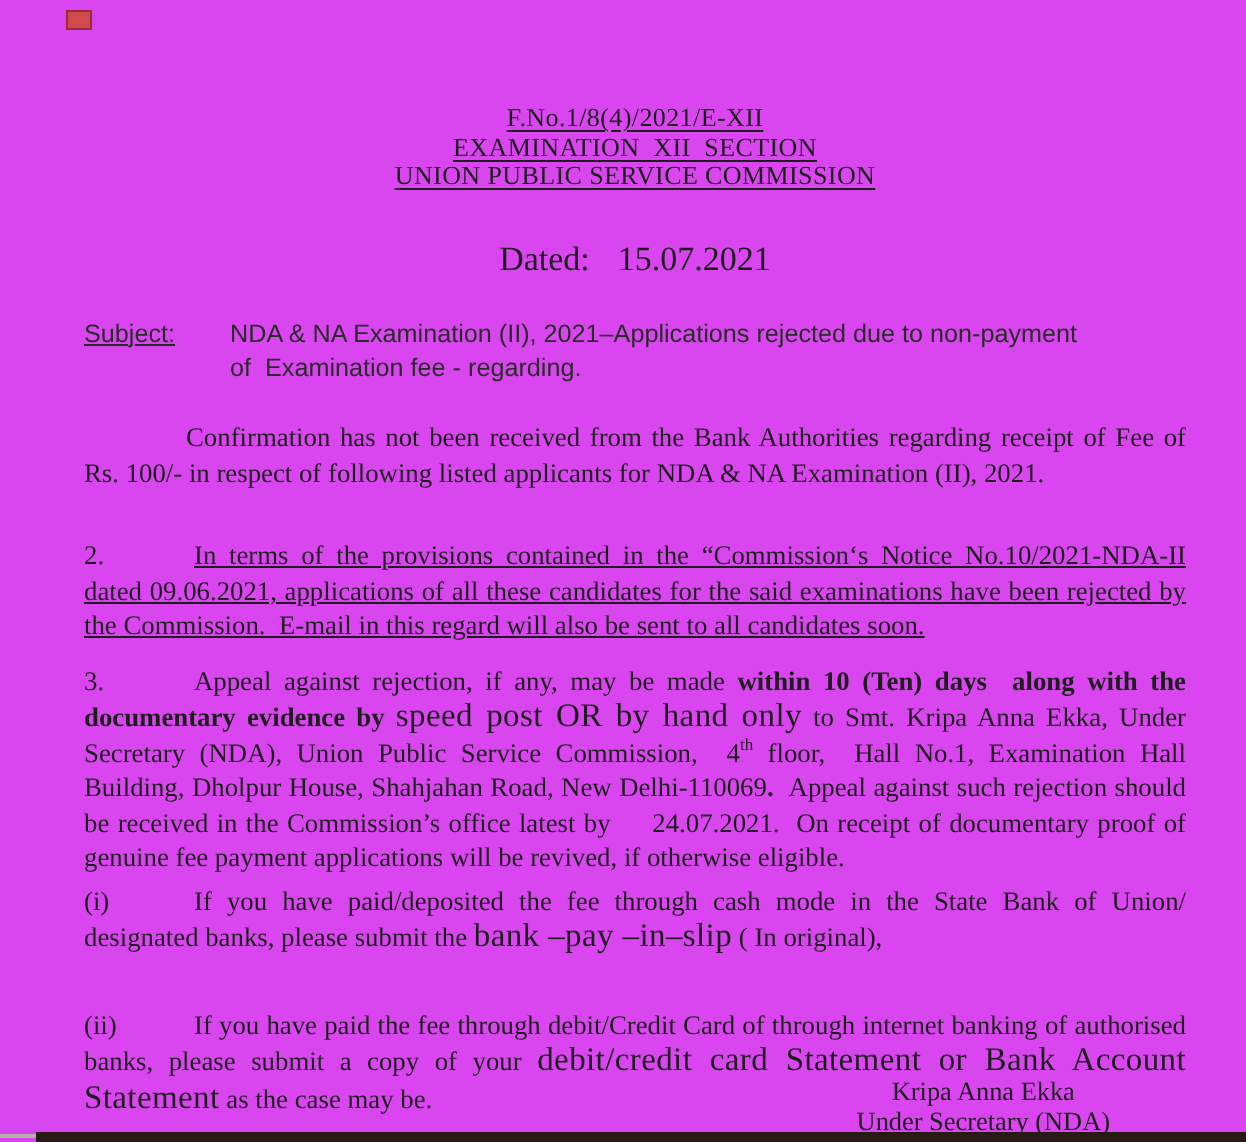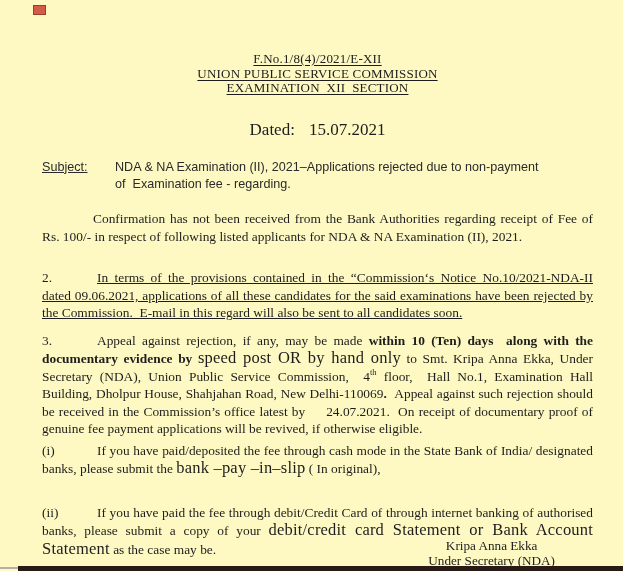--- a/index.html
+++ b/index.html
@@ -1,19 +1,19 @@
 <!DOCTYPE html>
 <html><head>
 <meta charset="utf-8">
 <style>
   html,body{margin:0;padding:0;background:#ffffff;}
   .page{
     position:relative;
     width:623px;height:571px;
-    background:#fef9c3;
+    background:#d946ef;
     font-family:"Liberation Serif",serif;
     color:#1d1d1d;
     overflow:hidden;
   }
   .content{
     position:absolute;top:0;left:0;right:0;
     padding:52px 30px 0 42px;
     box-sizing:border-box;
   }
   .red-mark{
@@ -60,43 +60,43 @@
 <body>
 
 <div class="page">
 
   <div class="red-mark"></div>
 
   <div class="content">
 
     <div class="hdr">
       <div>F.No.1/8(4)/2021/E-XII</div>
+      <div>EXAMINATION&nbsp; XII&nbsp; SECTION</div>
       <div>UNION PUBLIC SERVICE COMMISSION</div>
-      <div>EXAMINATION&nbsp; XII&nbsp; SECTION</div>
     </div>
 
     <div class="dated-line">
       <span>Dated:</span><span class="dval">15.07.2021</span>
     </div>
 
     <div class="subject-row">
       <div class="slabel">Subject:</div>
       <div>
         <div>NDA &amp; NA Examination (II), 2021–Applications rejected due to non-payment</div>
         <div>of &nbsp;Examination fee - regarding.</div>
       </div>
     </div>
 
     <p class="para p1"><span><span class="run-n">Confirmation has not been received from the Bank Authorities regarding receipt of Fee of Rs. 100/- in respect of following listed applicants for NDA &amp; NA Examination (II), 2021.</span></span></p>
 
     <p class="para p2"><span class="pnum">2.</span><span><span class="run-n">In terms of the provisions contained in the “Commission‘s Notice No.10/2021-NDA-II dated 09.06.2021, applications of all these candidates for the said examinations have been rejected by the Commission. &nbsp;E-mail in this regard will also be sent to all candidates soon.</span></span></p>
 
     <p class="para p3"><span class="pnum">3.</span><span><span class="run-n">Appeal against rejection, if any, may be made </span><span class="run-b">within 10 (Ten) days &nbsp;along with the documentary evidence by </span><span class="run-bl">speed post OR by hand only</span><span class="run-n"> to Smt. Kripa Anna Ekka, Under Secretary (NDA), Union Public Service Commission, &nbsp;4</span><span class="run-sup">th</span><span class="run-n"> floor, &nbsp;Hall No.1, Examination Hall Building, Dholpur House, Shahjahan Road, New Delhi-110069</span><span class="run-b">.</span><span class="run-n"> &nbsp;Appeal against such rejection should be received in the Commission’s office latest by &nbsp;&nbsp;&nbsp;&nbsp;24.07.2021. &nbsp;On receipt of documentary proof of genuine fee payment applications will be revived, if otherwise eligible.</span></span></p>
 
-    <p class="para pi1"><span class="pnum">(i)</span><span><span class="run-n">If you have paid/deposited the fee through cash mode in the State Bank of India/ designated banks, please submit the </span><span class="run-bl">bank –pay –in–slip</span><span class="run-n"> ( In original),</span></span></p>
+    <p class="para pi1"><span class="pnum">(i)</span><span><span class="run-n">If you have paid/deposited the fee through cash mode in the State Bank of Union/ designated banks, please submit the </span><span class="run-bl">bank –pay –in–slip</span><span class="run-n"> ( In original),</span></span></p>
 
     <p class="para pi2"><span class="pnum">(ii)</span><span><span class="run-n">If you have paid the fee through debit/Credit Card of through internet banking of authorised banks, please submit a copy of your </span><span class="run-bl">debit/credit card Statement or Bank Account Statement</span><span class="run-n"> as the case may be.</span></span></p>
 
   </div>
 
   <div class="signature">
     <div>Kripa Anna Ekka</div>
     <div>Under Secretary (NDA)</div>
   </div>
 

